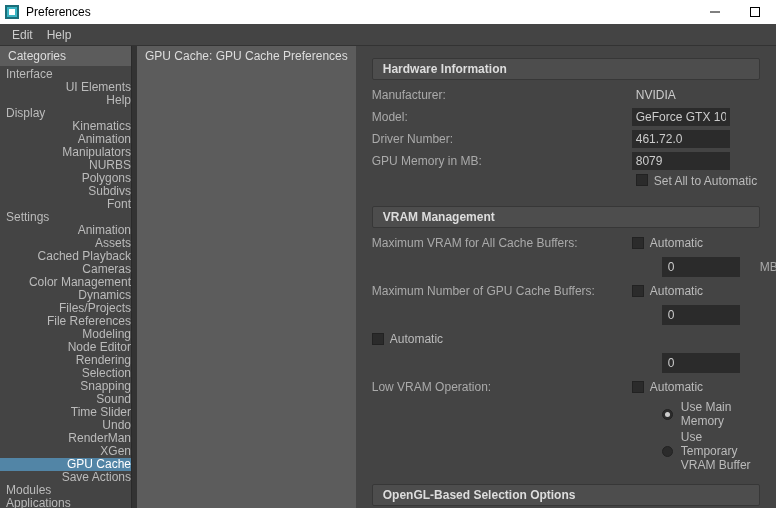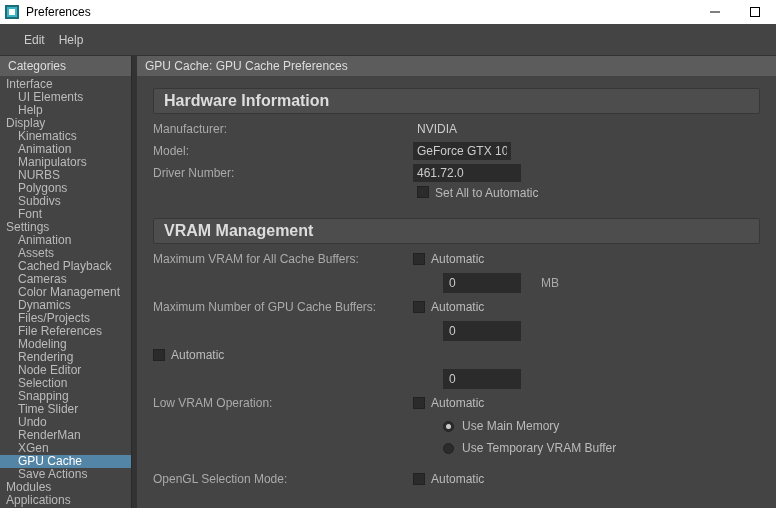--- a/index.html
+++ b/index.html
@@ -7,43 +7,43 @@
   
   
   .titlebar { background: #ffffff; color: #000; height: 22px; display: flex; align-items: center; padding: 12px 4px; }
   .titlebar .title-icon { width: 16px; height: 16px; margin-right: 6px; display: flex; align-items: center; justify-content: center; }
   .titlebar .title-icon svg { width: 16px; height: 16px; }
   .titlebar .title-text { flex: 1; }
   .titlebar .win-btns { display: flex; gap: 18px; margin-right: 6px; }
   .titlebar .win-btn { width: 22px; height: 14px; display: flex; align-items: center; justify-content: center; color: #000; }
   
   
-  .menubar { background: #444444; height: 32px; display: flex; align-items: center; padding-left: 24px; gap: 14px; color: #ccc; border-bottom: 1px solid #333; }
+  .menubar { background: #444444; height: 22px; display: flex; align-items: center; padding-left: 12px; gap: 14px; color: #ccc; border-bottom: 1px solid #333; }
   .menubar span { cursor: default; }
   
   
   .main { flex: 1; display: flex; overflow: hidden; }
   
   
   .sidebar { width: 132px; background: #e5e5e5; display: flex; flex-direction: column; border-right: 1px solid #2a2a2a;}
   .sidebar-header { background: #5c5c5c; padding: 3px 8px; color: #ddd; font-weight: normal; }
   .tree { flex: 1; overflow-y: auto; background: #444444; padding-top: 2px;}
   .tree .item { padding: 0px 0 0px 6px; line-height: 13px; white-space: nowrap; cursor: default; }
-  .tree .item.child { padding-left: 18px; }
+  .tree .item.child { padding-left: 18px; text-align: right; }
   .tree .item.selected { background: #5285a6; color: #fff; }
   
   
   .splitter { width: 5px; background: #333; cursor: col-resize; }
   
   
-  .content { flex: 1; display: flex; flex-direction: column; overflow: hidden; }
+  .content { flex: 1; display: flex; flex-direction: row; overflow: hidden; }
   .content-header { background: #5c5c5c; padding: 3px 8px; color: #ddd; }
   .content-body { flex: 1; overflow-y: hidden; padding: 12px 16px 0 16px; background: #444444; }
   
-  .section-head { background: #4d4d4d; border: 1px solid #373737; border-radius: 2px; padding: 3px 10px; color: #ddd; font-weight: bold; font-size: 16px; margin-bottom: 6px;}
+  .section-head { background: #4d4d4d; border: 1px solid #373737; border-radius: 2px; padding: 3px 10px; color: #ddd; font-weight: bold; font-size: 12px; margin-bottom: 6px;}
   
   .form-row { display: flex; align-items: center; margin-bottom: 4px; min-height: 18px;}
   .form-label { width: 260px; text-align: left; padding-right: 6px; color: #aaa; }
   .form-value { color: #ccc; padding-left: 4px;}
   
   .field-input { background: #2b2b2b; border: none; color: #ccc; width: 98px; height: 18px; padding: 1px 4px; }
   .num-input { background: #2b2b2b; border: none; color: #ccc; width: 78px; height: 20px; padding: 1px 6px; }
   
   .chk { width: 12px; height: 12px; background: #2b2b2b; border: 1px solid #222; display: inline-block; margin-right: 6px; flex-shrink: 0;}
   .chk-row { display: flex; align-items: flex-start; padding-left: 264px; margin-bottom: 4px; min-height: 18px;}
@@ -107,24 +107,25 @@
         <div class="item">Settings</div>
         <div class="item child">Animation</div>
         <div class="item child">Assets</div>
         <div class="item child">Cached Playback</div>
         <div class="item child">Cameras</div>
         <div class="item child">Color Management</div>
         <div class="item child">Dynamics</div>
         <div class="item child">Files/Projects</div>
         <div class="item child">File References</div>
         <div class="item child">Modeling</div>
+        <div class="item child">Node Editor</div>
         <div class="item child">Rendering</div>
-        <div class="item child">Node Editor</div>
         <div class="item child">Selection</div>
         <div class="item child">Snapping</div>
+        <div class="item child">Sound</div>
         <div class="item child">Time Slider</div>
         <div class="item child">Undo</div>
         <div class="item child">RenderMan</div>
         <div class="item child">XGen</div>
         <div class="item child selected">GPU Cache</div>
         <div class="item child">Save Actions</div>
         <div class="item">Modules</div>
         <div class="item">Applications</div>
       </div>
   </div>
@@ -140,21 +141,25 @@
       <div class="form-row">
         <div class="form-label">Manufacturer:</div>
         <div class="form-value">NVIDIA</div>
       </div>
       <div class="form-row">
         <div class="form-label">Model:</div>
         <input class="field-input" style="width: 98px;" value="GeForce GTX 1080">
       </div>
       <div class="form-row">
         <div class="form-label">Driver Number:</div>
-        <input class="field-input" style="width: 108px;" value="461.72.0">
+        <input class="field-input" style="width: 98px;" value="461.72.0">
+      </div>
+      <div class="form-row">
+        <div class="form-label">GPU Memory in MB:</div>
+        <input class="field-input" style="width: 98px;" value="8079">
       </div>
       <div class="chk-row">
         <span class="chk"></span>
         <span>Set All to Automatic</span>
       </div>
 
       <div class="section-gap"></div>
 
       <div class="section-head">VRAM Management</div>
 
@@ -194,20 +199,21 @@
         <span class="radio selected"></span>
         <span>Use Main Memory</span>
       </div>
       <div class="radio-row">
         <span class="radio"></span>
         <span>Use Temporary VRAM Buffer</span>
       </div>
 
       <div class="section-gap"></div>
 
+      <div class="section-head">OpenGL-Based Selection Options</div>
 
       <div class="form-row">
         <div class="form-label">OpenGL Selection Mode:</div>
         <span class="chk"></span>
         <span>Automatic</span>
       </div>
 
     </div>
   </div>
 </div>

